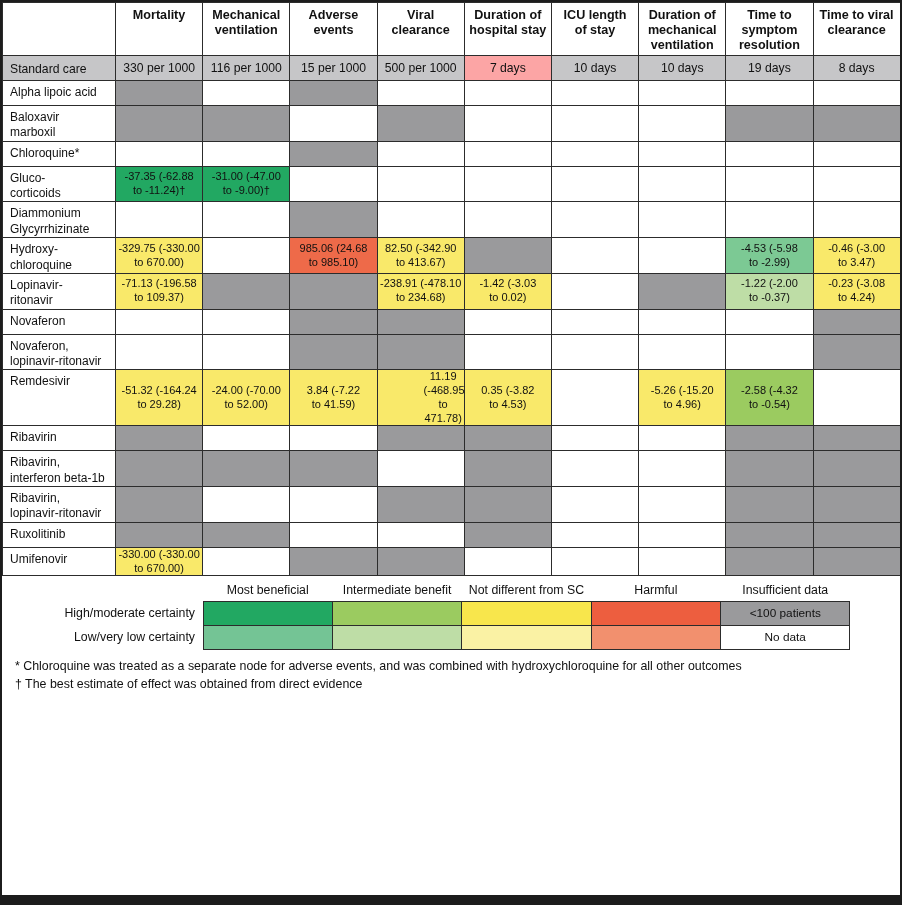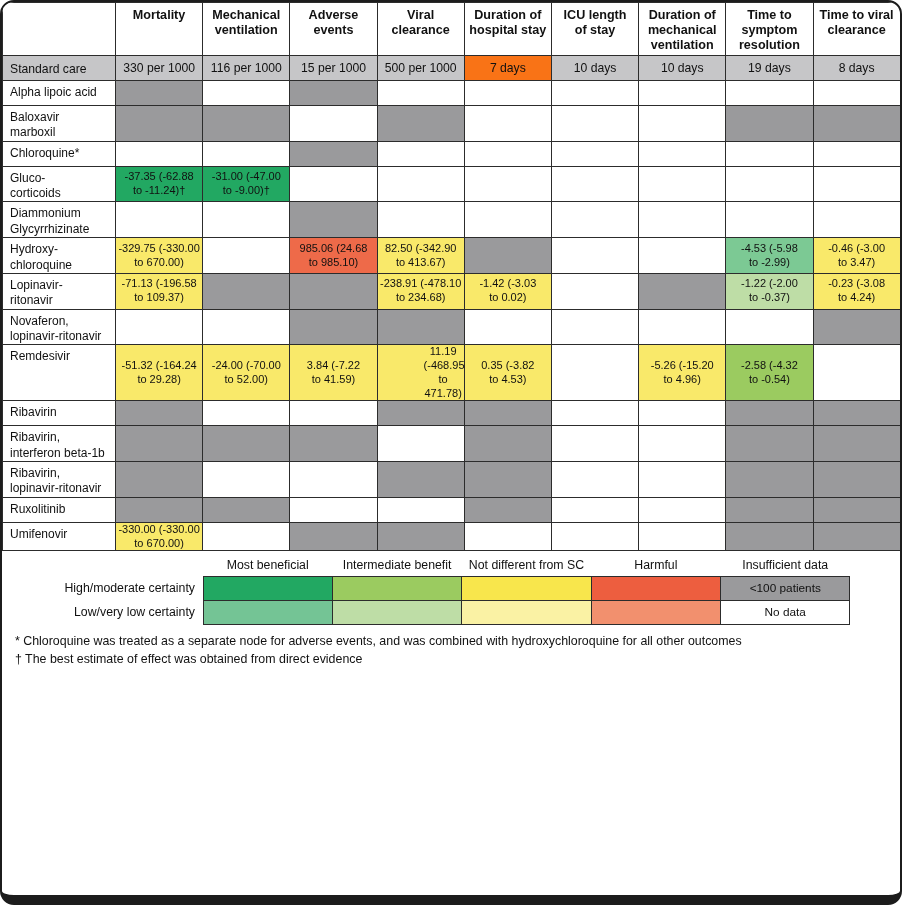--- a/index.html
+++ b/index.html
@@ -1,18 +1,18 @@
 <!DOCTYPE html>
 <html><head>
 <meta charset="utf-8">
 <style>
   html,body{margin:0;padding:0;background:#ffffff;font-family:"Liberation Sans",sans-serif;color:#111;}
   .figure{
     box-sizing:border-box;width:902px;height:905px;
-    border:2px solid #1c1c1c;border-bottom:10px solid #1c1c1c;border-radius:14px;
+    border:2px solid #1c1c1c;border-bottom:10px solid #1c1c1c;border-radius:0;
     overflow:hidden;background:#fff;
   }
   table{border-collapse:collapse;table-layout:fixed;width:898px;}
   th,td{border:1.5px solid #2c2c2c;box-sizing:border-box;}
   col.labelcol{width:113px;}
   col.outcol{width:87.2px;}
   thead th{
     height:53px;vertical-align:top;padding-top:5px;
     font-size:12.6px;font-weight:bold;line-height:1.18;white-space:pre-line;text-align:center;
   }
@@ -78,21 +78,21 @@
 clearance</th>
         </tr>
       </thead>
     <tbody>
         <tr class="sc">
           <td class="rlabel" style="background: rgb(198, 198, 200);">Standard care</td>
           <td style="background: rgb(198, 198, 200);">330 per 1000</td>
           <td style="background: rgb(198, 198, 200);">116 per 1000</td>
           <td style="background: rgb(198, 198, 200);">15 per 1000</td>
           <td style="background: rgb(198, 198, 200);">500 per 1000</td>
-          <td style="background: #f97316;">7 days</td>
+          <td style="background: #fca5a5;">7 days</td>
           <td style="background: rgb(198, 198, 200);">10 days</td>
           <td style="background: rgb(198, 198, 200);">10 days</td>
           <td style="background: rgb(198, 198, 200);">19 days</td>
           <td style="background: rgb(198, 198, 200);">8 days</td>
         </tr>
         <tr class="trow">
           <td class="rlabel">Alpha lipoic acid</td>
           <td class="cell cell-insufficient" style="background: rgb(154, 154, 156);"></td>
           <td class="cell cell-none" style="background: rgb(255, 255, 255);"></td>
           <td class="cell cell-insufficient" style="background: rgb(154, 154, 156);"></td>
@@ -184,20 +184,32 @@
           <td class="cell cell-neutral" style="background: rgb(249, 233, 106);">-238.91 (-478.10
 to 234.68)</td>
           <td class="cell cell-neutral" style="background: rgb(249, 233, 106);">-1.42 (-3.03
 to 0.02)</td>
           <td class="cell cell-none" style="background: rgb(255, 255, 255);"></td>
           <td class="cell cell-insufficient" style="background: rgb(154, 154, 156);"></td>
           <td class="cell cell-intermediate_low" style="background: rgb(190, 221, 166);">-1.22 (-2.00
 to -0.37)</td>
           <td class="cell cell-neutral" style="background: rgb(249, 233, 106);">-0.23 (-3.08
 to 4.24)</td>
+        </tr>
+        <tr class="trow">
+          <td class="rlabel">Novaferon</td>
+          <td class="cell cell-none" style="background: rgb(255, 255, 255);"></td>
+          <td class="cell cell-none" style="background: rgb(255, 255, 255);"></td>
+          <td class="cell cell-insufficient" style="background: rgb(154, 154, 156);"></td>
+          <td class="cell cell-insufficient" style="background: rgb(154, 154, 156);"></td>
+          <td class="cell cell-none" style="background: rgb(255, 255, 255);"></td>
+          <td class="cell cell-none" style="background: rgb(255, 255, 255);"></td>
+          <td class="cell cell-none" style="background: rgb(255, 255, 255);"></td>
+          <td class="cell cell-none" style="background: rgb(255, 255, 255);"></td>
+          <td class="cell cell-insufficient" style="background: rgb(154, 154, 156);"></td>
         </tr>
         <tr class="trow">
           <td class="rlabel">Novaferon,
 lopinavir-ritonavir</td>
           <td class="cell cell-none" style="background: rgb(255, 255, 255);"></td>
           <td class="cell cell-none" style="background: rgb(255, 255, 255);"></td>
           <td class="cell cell-insufficient" style="background: rgb(154, 154, 156);"></td>
           <td class="cell cell-insufficient" style="background: rgb(154, 154, 156);"></td>
           <td class="cell cell-none" style="background: rgb(255, 255, 255);"></td>
           <td class="cell cell-none" style="background: rgb(255, 255, 255);"></td>

